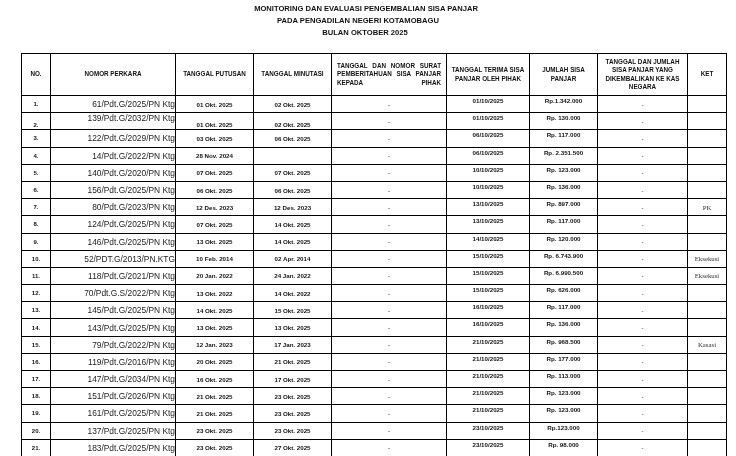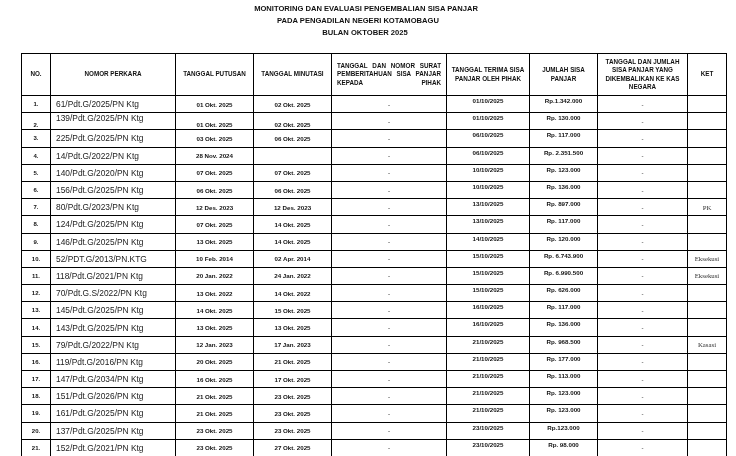--- a/index.html
+++ b/index.html
@@ -7,21 +7,21 @@
   .title { position:absolute; left:0; width:736px; text-align:center; font-weight:bold; font-size:7.6px; line-height:11px; }
   .t1 { top:3px; left:-2px; }
   .t2 { top:15px; left:-10px; }
   .t3 { top:27px; left:-3px; }
   table { position:absolute; left:21px; top:53px; border-collapse:collapse; table-layout:fixed; width:705px; }
   th, td { border:1px solid #000; padding:0; }
   th { font-size:6.3px; font-weight:bold; line-height:8.3px; height:41px; text-align:center; vertical-align:middle; }
   th.justify { text-align:justify; text-align-last:justify; padding:0 5px; }
   td { height:15.2px; font-size:6.2px; font-weight:bold; text-align:center; vertical-align:middle; }
   td.no { font-size:6px; }
-  td.perkara { text-align:left; padding-left:5px; font-weight:normal; font-size:8.4px; color:#222; }
+  td.perkara { text-align:right; padding-left:5px; font-weight:normal; font-size:8.4px; color:#222; }
   td.ket { font-family:"Liberation Serif", serif; font-weight:normal; font-size:6.8px; color:#333; }
   td.dash { font-weight:normal; }
   td.bottom { vertical-align:bottom; padding-bottom:1px; }
   td.top { vertical-align:top; }
   td.perkara.top { padding-top:0; }
   td.upper { vertical-align:top; padding-top:1px; }
 </style>
 </head>
 <body>
 
@@ -61,32 +61,32 @@
         <td>01 Okt. 2025</td>
         <td>02 Okt. 2025</td>
         <td class="dash">-</td>
         <td class="upper">01/10/2025</td>
         <td class="upper">Rp.1.342.000</td>
         <td class="dash">-</td>
         <td class="ket"></td>
       </tr>
       <tr>
         <td class="no bottom">2.</td>
-        <td class="perkara top">139/Pdt.G/2025/PN Ktg</td>
+        <td class="perkara top">139/Pdt.G/2032/PN Ktg</td>
         <td class="bottom">01 Okt. 2025</td>
         <td class="bottom">02 Okt. 2025</td>
         <td class="dash">-</td>
         <td class="upper">01/10/2025</td>
         <td class="upper">Rp. 130.000</td>
         <td class="dash">-</td>
         <td class="ket"></td>
       </tr>
       <tr>
         <td class="no">3.</td>
-        <td class="perkara">225/Pdt.G/2025/PN Ktg</td>
+        <td class="perkara">122/Pdt.G/2029/PN Ktg</td>
         <td>03 Okt. 2025</td>
         <td>06 Okt. 2025</td>
         <td class="dash">-</td>
         <td class="upper">06/10/2025</td>
         <td class="upper">Rp. 117.000</td>
         <td class="dash">-</td>
         <td class="ket"></td>
       </tr>
       <tr>
         <td class="no">4.</td>
@@ -270,21 +270,21 @@
         <td>23 Okt. 2025</td>
         <td>23 Okt. 2025</td>
         <td class="dash">-</td>
         <td class="upper">23/10/2025</td>
         <td class="upper">Rp.123.000</td>
         <td class="dash">-</td>
         <td class="ket"></td>
       </tr>
       <tr>
         <td class="no">21.</td>
-        <td class="perkara">152/Pdt.G/2021/PN Ktg</td>
+        <td class="perkara">183/Pdt.G/2025/PN Ktg</td>
         <td>23 Okt. 2025</td>
         <td>27 Okt. 2025</td>
         <td class="dash">-</td>
         <td class="upper">23/10/2025</td>
         <td class="upper">Rp. 98.000</td>
         <td class="dash">-</td>
         <td class="ket"></td>
       </tr>
     </tbody>
 </table>

